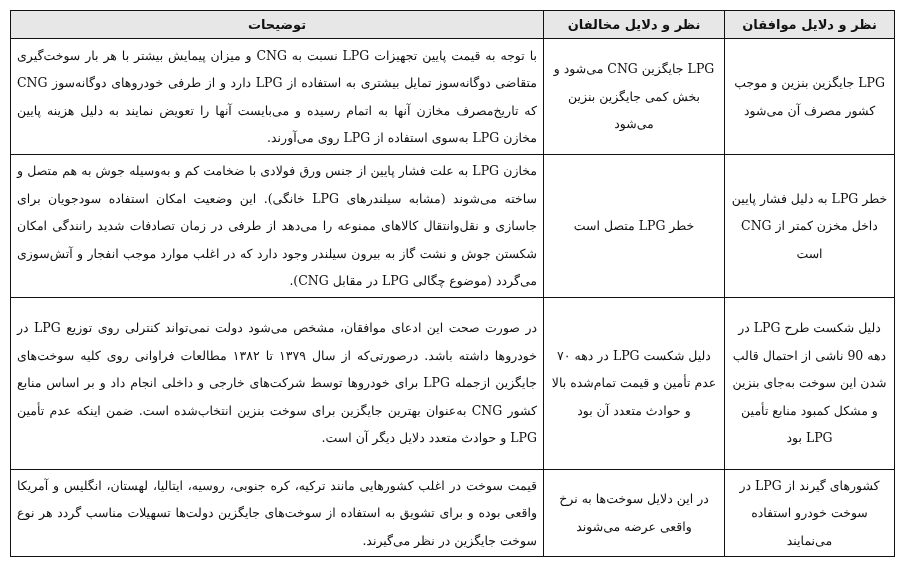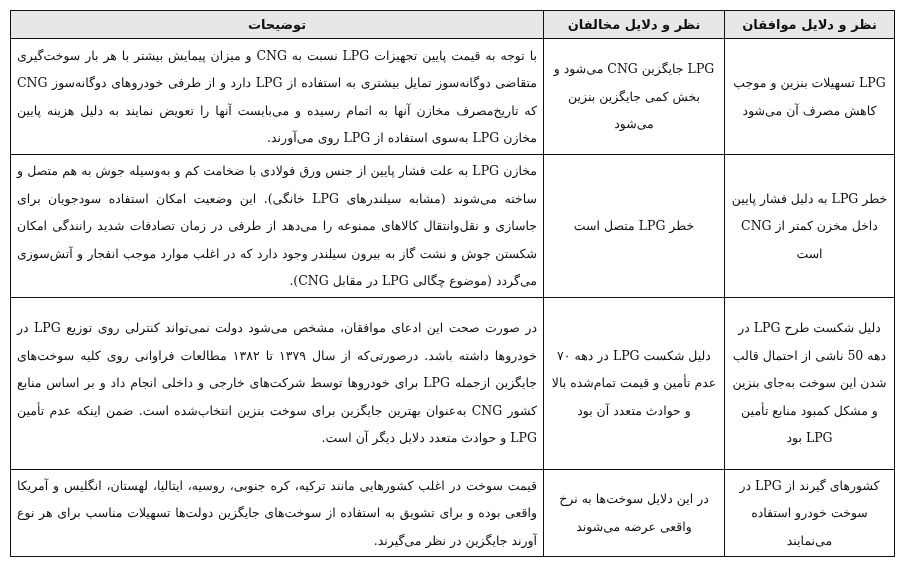--- a/index.html
+++ b/index.html
@@ -72,34 +72,34 @@
     </colgroup>
     <thead>
       <tr>
         <th>نظر و دلایل موافقان</th>
         <th>نظر و دلایل مخالفان</th>
         <th>توضیحات</th>
       </tr>
     </thead>
     <tbody>
       <tr class="r1">
-        <td class="short">LPG تسهیلات بنزین و موجب کاهش مصرف آن می‌شود</td>
+        <td class="short">LPG جایگزین بنزین و موجب کشور مصرف آن می‌شود</td>
         <td class="short">LPG جایگزین CNG می‌شود و بخش کمی جایگزین بنزین می‌شود</td>
         <td class="long">با توجه به قیمت پایین تجهیزات LPG نسبت به CNG و میزان پیمایش بیشتر با هر بار سوخت‌گیری متقاضی دوگانه‌سوز تمایل بیشتری به استفاده از LPG دارد و از طرفی خودروهای دوگانه‌سوز CNG که تاریخ‌مصرف مخازن آنها به اتمام رسیده و می‌بایست آنها را تعویض نمایند به دلیل هزینه پایین مخازن LPG به‌سوی استفاده از LPG روی می‌آورند.</td>
       </tr>
       <tr class="r2">
         <td class="short">خطر LPG به دلیل فشار پایین داخل مخزن کمتر از CNG است</td>
         <td class="short">خطر LPG متصل است</td>
         <td class="long">مخازن LPG به علت فشار پایین از جنس ورق فولادی با ضخامت کم و به‌وسیله جوش به هم متصل و ساخته می‌شوند (مشابه سیلندرهای LPG خانگی). این وضعیت امکان استفاده سودجویان برای جاسازی و نقل‌وانتقال کالاهای ممنوعه را می‌دهد از طرفی در زمان تصادفات شدید رانندگی امکان شکستن جوش و نشت گاز به بیرون سیلندر وجود دارد که در اغلب موارد موجب انفجار و آتش‌سوزی می‌گردد (موضوع چگالی LPG در مقابل CNG).</td>
       </tr>
       <tr class="r3">
-        <td class="short">دلیل شکست طرح LPG در دهه 50 ناشی از احتمال قالب شدن این سوخت به‌جای بنزین و مشکل کمبود منابع تأمین LPG بود</td>
+        <td class="short">دلیل شکست طرح LPG در دهه 90 ناشی از احتمال قالب شدن این سوخت به‌جای بنزین و مشکل کمبود منابع تأمین LPG بود</td>
         <td class="short">دلیل شکست LPG در دهه ۷۰ عدم تأمین و قیمت تمام‌شده بالا و حوادث متعدد آن بود</td>
         <td class="long">در صورت صحت این ادعای موافقان، مشخص می‌شود دولت نمی‌تواند کنترلی روی توزیع LPG در خودروها داشته باشد. درصورتی‌که از سال ۱۳۷۹ تا ۱۳۸۲ مطالعات فراوانی روی کلیه سوخت‌های جایگزین ازجمله LPG برای خودروها توسط شرکت‌های خارجی و داخلی انجام داد و بر اساس منابع کشور CNG به‌عنوان بهترین جایگزین برای سوخت بنزین انتخاب‌شده است. ضمن اینکه عدم تأمین LPG و حوادث متعدد دلایل دیگر آن است.</td>
       </tr>
       <tr class="r4">
         <td class="short">کشورهای گیرند از LPG در سوخت خودرو استفاده می‌نمایند</td>
         <td class="short">در این دلایل سوخت‌ها به نرخ واقعی عرضه می‌شوند</td>
-        <td class="long">قیمت سوخت در اغلب کشورهایی مانند ترکیه، کره جنوبی، روسیه، ایتالیا، لهستان، انگلیس و آمریکا واقعی بوده و برای تشویق به استفاده از سوخت‌های جایگزین دولت‌ها تسهیلات مناسب برای هر نوع آورند جایگزین در نظر می‌گیرند.</td>
+        <td class="long">قیمت سوخت در اغلب کشورهایی مانند ترکیه، کره جنوبی، روسیه، ایتالیا، لهستان، انگلیس و آمریکا واقعی بوده و برای تشویق به استفاده از سوخت‌های جایگزین دولت‌ها تسهیلات مناسب گردد هر نوع سوخت جایگزین در نظر می‌گیرند.</td>
       </tr>
     </tbody>
   </table>
 </div>
 
 </body></html>

